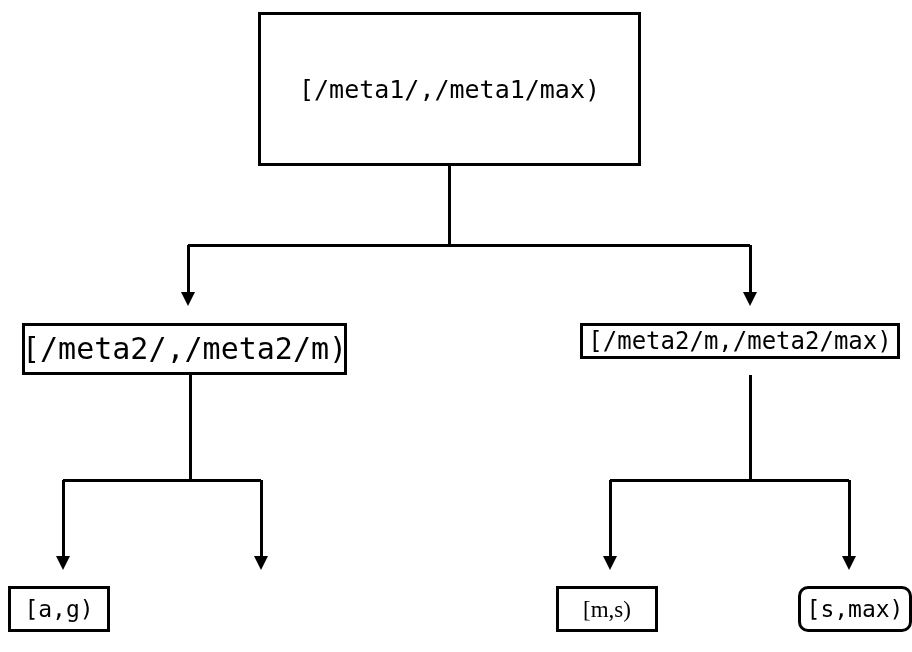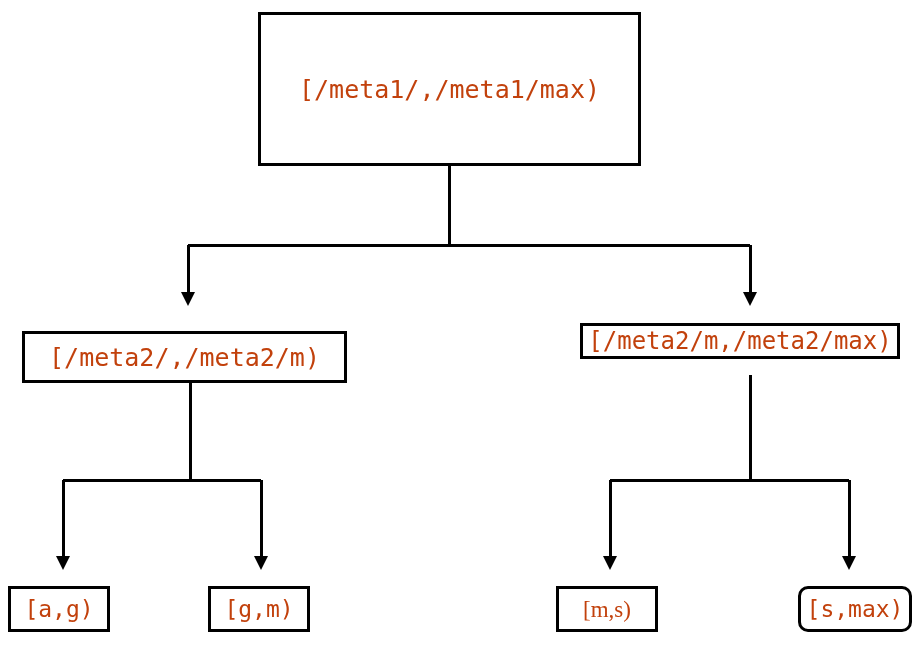--- a/index.html
+++ b/index.html
@@ -26,42 +26,41 @@
     pointer-events: none;
   }
   .node-box {
     position: absolute;
     box-sizing: border-box;
     background: #ffffff;
     border: 3px solid #000000;
     display: flex;
     align-items: center;
     justify-content: center;
-    color: #c2410c;
+    color: #000000;
     letter-spacing: 0px;
     white-space: nowrap;
   }
   .node-label {
     display: block;
     line-height: 1;
   }
   .node-root {
     left: 258px;
     top: 12px;
     width: 383px;
     height: 154px;
     font-size: 25px;
   }
   .node-mid-left {
     left: 22px;
     top: 323px;
     width: 325px;
     height: 52px;
-    font-size: 25px;
-    margin-top: 8px;
+    font-size: 30px;
   }
   .node-mid-right {
     left: 580px;
     top: 323px;
     width: 320px;
     height: 36px;
     font-size: 24px;
   }
   .node-leaf {
     top: 586px;
@@ -121,23 +120,20 @@
   </div>
 
   <div class="node-box node-mid-right">
     <span class="node-label">[/meta2/m,/meta2/max)</span>
   </div>
 
   <div class="node-box node-leaf leaf-1">
     <span class="node-label">[a,g)</span>
   </div>
 
-  <div class="node-box node-leaf leaf-2">
-    <span class="node-label">[g,m)</span>
-  </div>
 
   <div class="node-box node-leaf leaf-3">
     <span class="node-label">[m,s)</span>
   </div>
 
   <div class="node-box node-leaf leaf-4">
     <span class="node-label">[s,max)</span>
   </div>
 
 </div>

